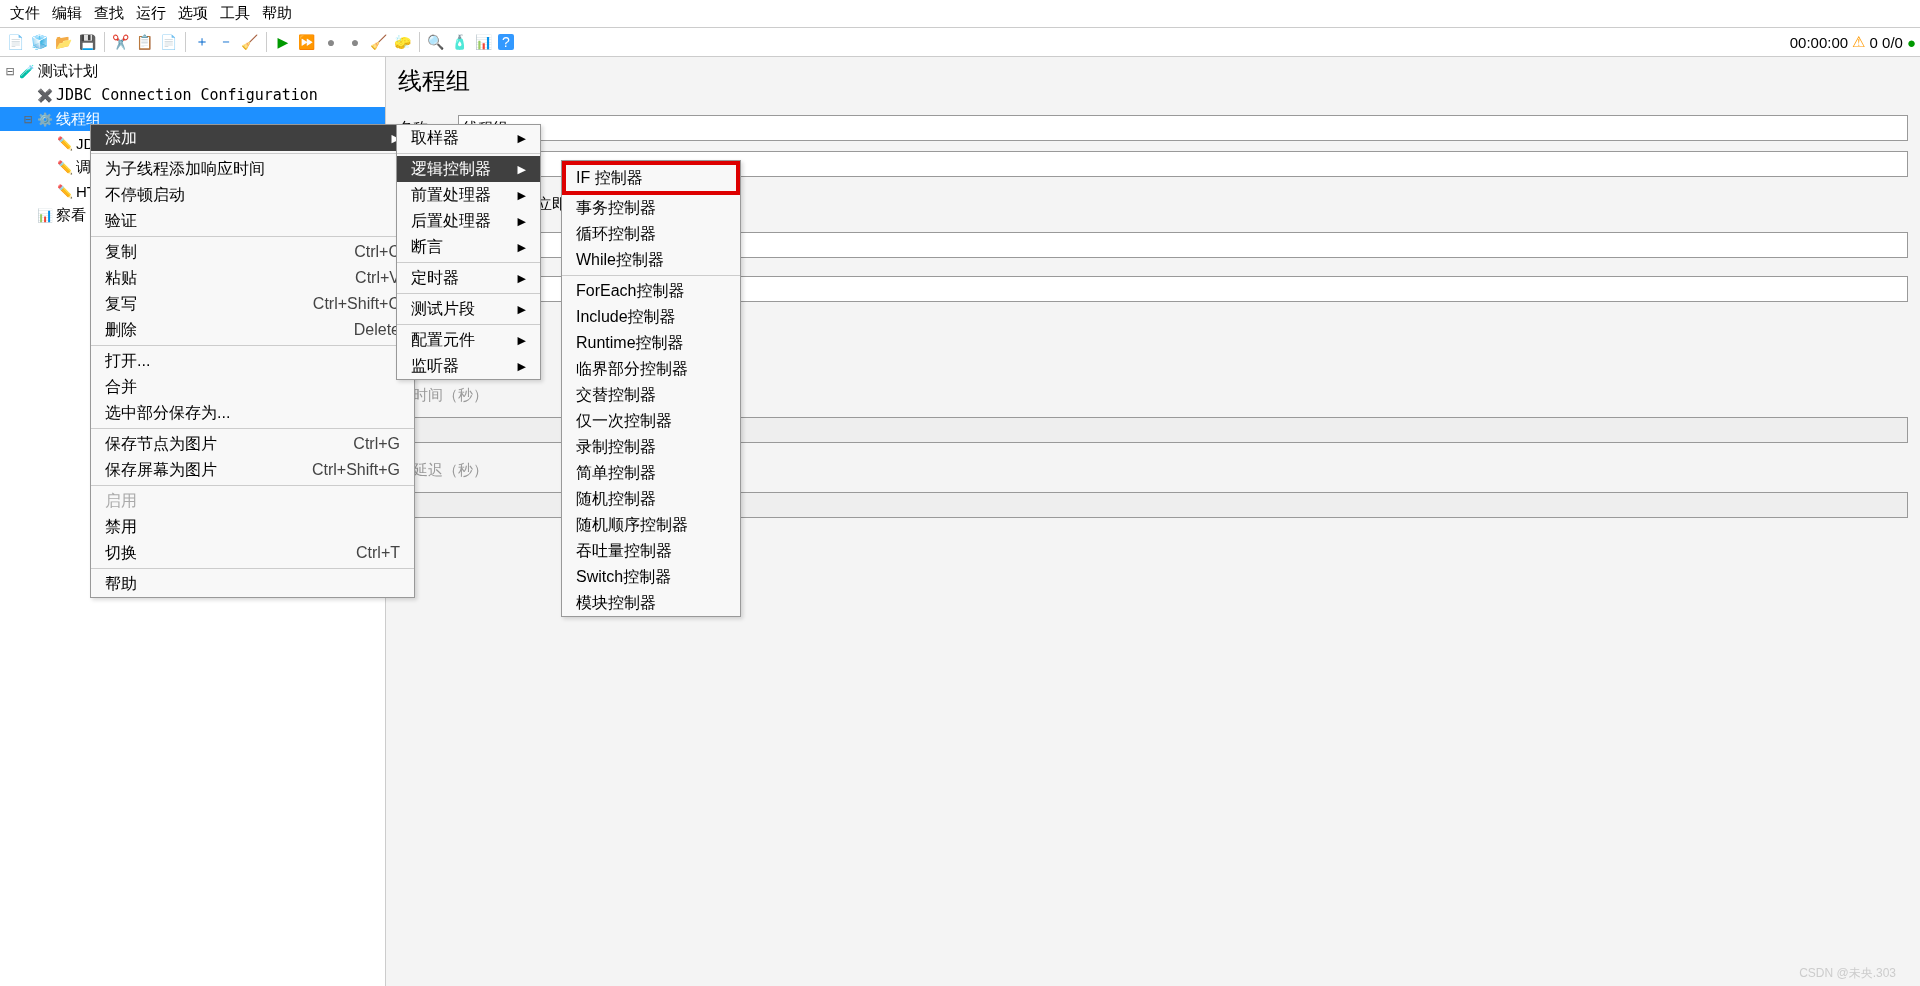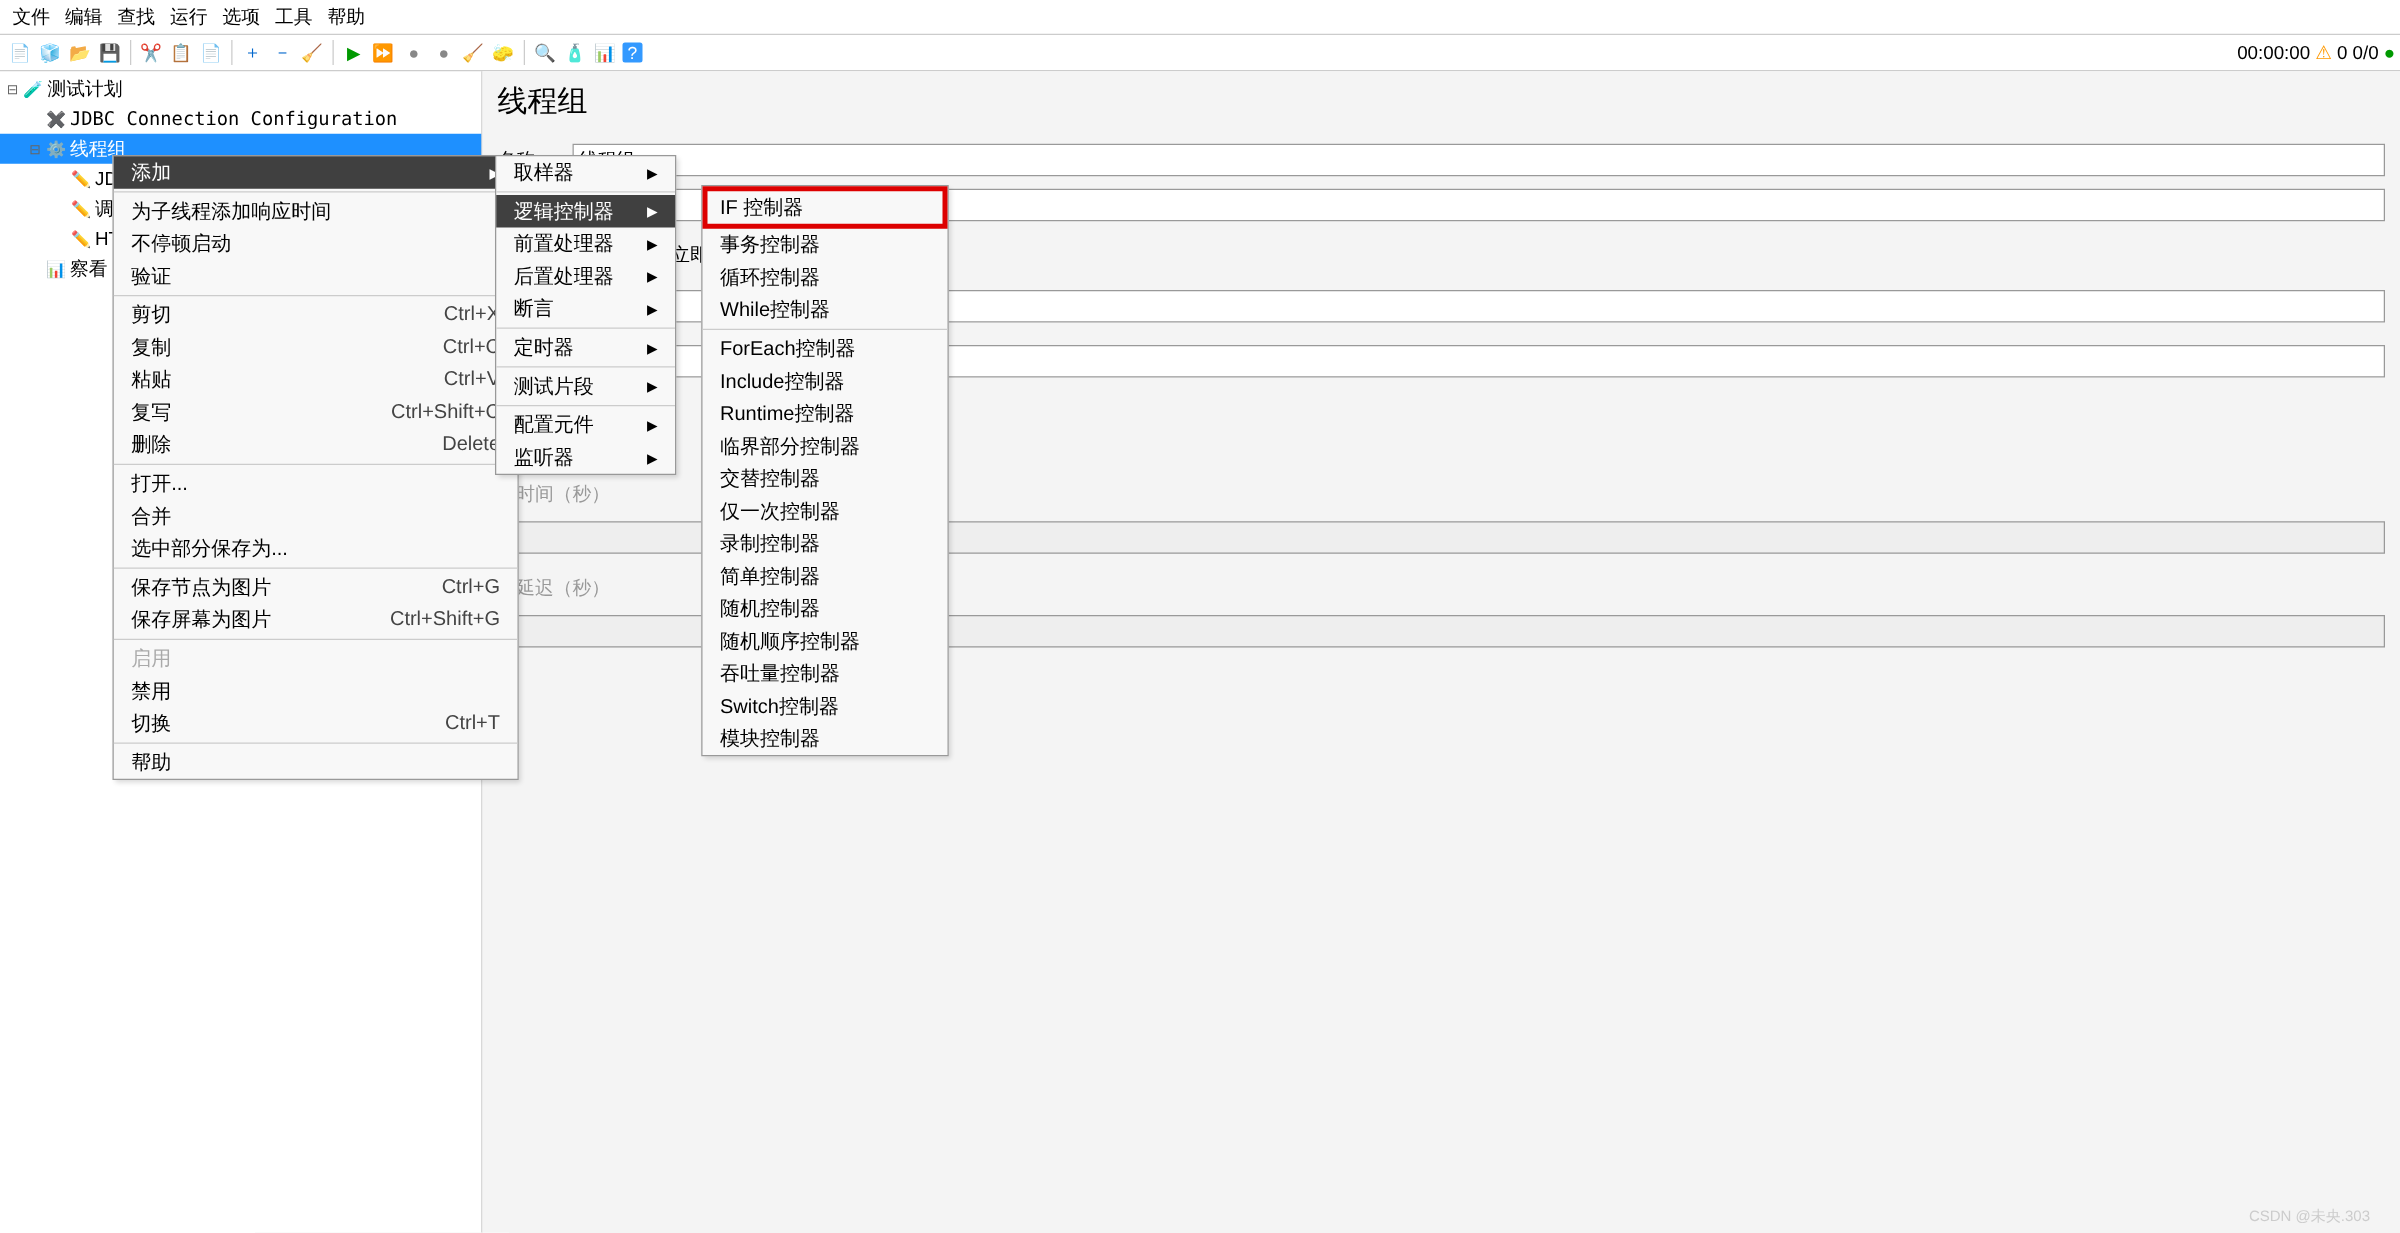--- a/index.html
+++ b/index.html
@@ -31,21 +31,21 @@
 .grey-label { color: #999; font-size: 15px; margin-bottom: 12px; display: block; }
 
 .ctx { position: absolute; background: #f8f8f8; border: 1px solid #999; box-shadow: 2px 2px 4px rgba(0,0,0,0.15); font-size: 16px; z-index: 10; }
 .ctx-row { display: flex; align-items: center; justify-content: space-between; padding: 4px 14px; height: 26px; cursor: pointer; white-space: nowrap; }
 .ctx-row.highlight { background: #404040; color: #fff; }
 .ctx-row.disabled { color: #aaa; cursor: default; }
 .ctx-row .arrow { font-size: 11px; margin-left: 20px; }
 .ctx hr { border: none; border-top: 1px solid #ccc; margin: 2px 0; }
 .ctx1 { left: 90px; top: 124px; width: 325px; }
 .ctx2 { left: 396px; top: 124px; width: 145px; }
-.ctx3 { left: 561px; top: 148px; width: 198px; text-align: center; }
+.ctx3 { left: 561px; top: 160px; width: 180px; text-align: center; }
 .ctx3 .ctx-row.ifrow { border: 4px solid #d00; padding: 0 10px; height: 34px; }
 .watermark { position: fixed; right: 24px; bottom: 4px; color: #ccc; font-size: 12px; }
 .shortcut { color: #444; }
 </style>
 </head>
 <body>
 
 <div class="menubar">
   <span>文件</span>
   <span>编辑</span>
@@ -173,24 +173,20 @@
     <div class="ctx-row">
       <span>不停顿启动</span>
       <span></span>
     </div>
     <div class="ctx-row">
       <span>验证</span>
       <span></span>
     </div>
     <hr>
     <div class="ctx-row">
-      <span>剪切</span>
-      <span class="shortcut">Ctrl+X</span>
-    </div>
-    <div class="ctx-row">
       <span>复制</span>
       <span class="shortcut">Ctrl+C</span>
     </div>
     <div class="ctx-row">
       <span>粘贴</span>
       <span class="shortcut">Ctrl+V</span>
     </div>
     <div class="ctx-row">
       <span>复写</span>
       <span class="shortcut">Ctrl+Shift+C</span>

